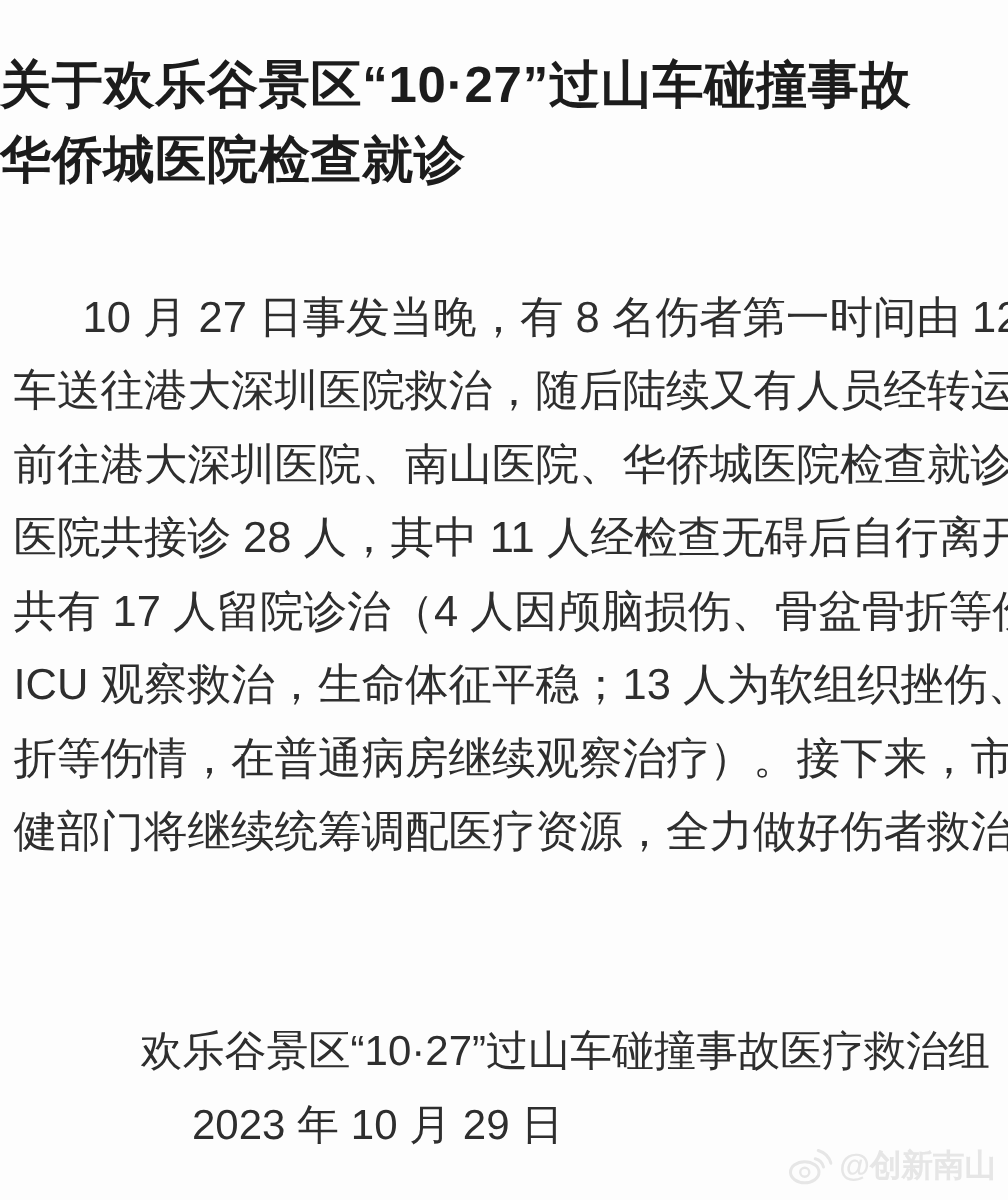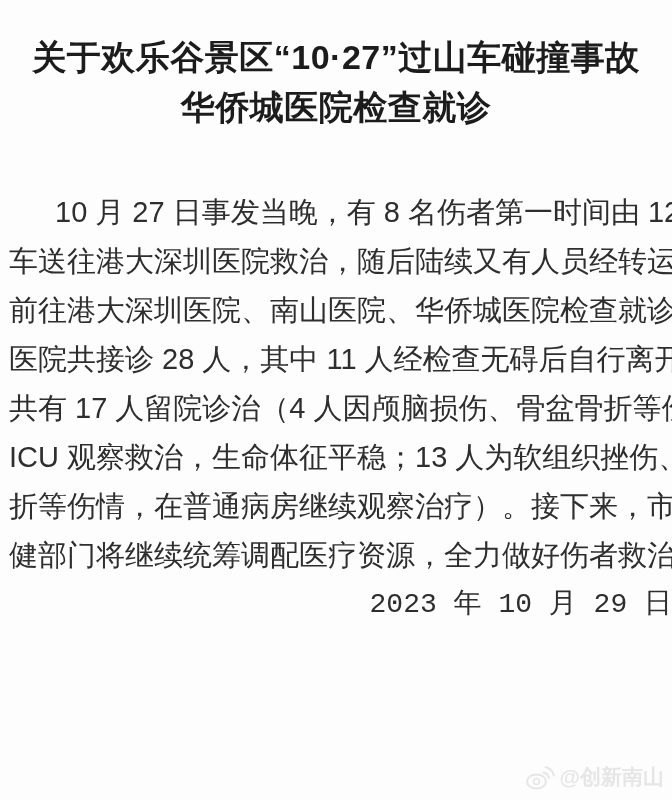--- a/index.html
+++ b/index.html
@@ -7,21 +7,20 @@
     width: 672px;
     height: 800px;
     background: #fdfdfd;
     position: relative;
     overflow: hidden;
     font-family: "Liberation Sans", sans-serif;
   }
   .doc { width: 672px; height: 800px; position: relative; }
   .title {
     padding-top: 32px;
-    text-align: center;
     font-size: 34px;
     line-height: 50px;
     font-weight: bold;
     color: #1c1c1c;
     letter-spacing: 0.5px;
   }
   .para {
     margin: 56px 9px 0 9px;
     font-size: 29px;
     line-height: 49px;
@@ -36,25 +35,24 @@
   .signature {
     margin-top: 96px;
     padding-right: 12px;
     text-align: right;
     font-size: 28px;
     line-height: 49px;
     color: #2e2e2e;
   }
   .date {
     margin-left: 128px;
-    text-align: right;
+    text-align: left;
     font-size: 28px;
     line-height: 49px;
     color: #2e2e2e;
-    font-family: Liberation Mono, monospace;
   }
   .watermark {
     position: absolute;
     right: 8px;
     bottom: 8px;
     display: flex;
     align-items: center;
     gap: 5px;
     color: #e6e6e6;
     font-size: 21px;
@@ -77,20 +75,21 @@
     <div class="line">10 月 27 日事发当晚，有 8 名伤者第一时间由 120 急救</div>
     <div class="line">车送往港大深圳医院救治，随后陆续又有人员经转运或自行</div>
     <div class="line">前往港大深圳医院、南山医院、华侨城医院检查就诊。三家</div>
     <div class="line">医院共接诊 28 人，其中 11 人经检查无碍后自行离开。目前，</div>
     <div class="line">共有 17 人留院诊治（4 人因颅脑损伤、骨盆骨折等伤情，在</div>
     <div class="line">ICU 观察救治，生命体征平稳；13 人为软组织挫伤、轻微骨</div>
     <div class="line">折等伤情，在普通病房继续观察治疗）。接下来，市、区卫</div>
     <div class="line">健部门将继续统筹调配医疗资源，全力做好伤者救治工作。</div>
   </div>
 
+  <div class="signature">欢乐谷景区“10·27”过山车碰撞事故医疗救治组</div>
 
   <div class="date">2023 年 10 月 29 日</div>
 
   <div class="watermark">
     <span>
       <svg width="30" height="30" viewBox="0 0 30 30" fill="none">
         <ellipse cx="11.5" cy="19.5" rx="9.5" ry="7" stroke="#e6e6e6" stroke-width="2"></ellipse>
         <circle cx="11.5" cy="19.5" r="3" stroke="#e6e6e6" stroke-width="1.6"></circle>
         <path d="M18.5 10.5 a7.5 7.5 0 0 1 5.5 5.5" stroke="#e6e6e6" stroke-width="2" stroke-linecap="round"></path>
         <path d="M20.5 5 a12.5 12.5 0 0 1 8.5 8.5" stroke="#e6e6e6" stroke-width="2" stroke-linecap="round"></path>

